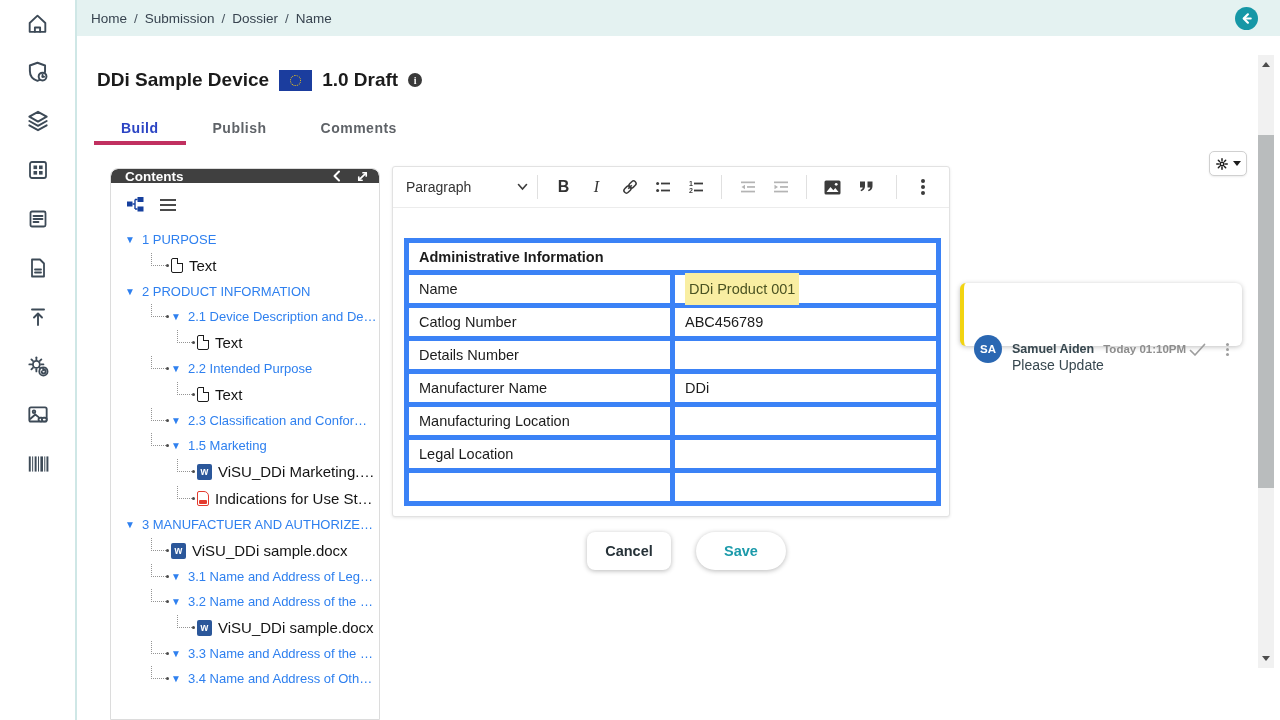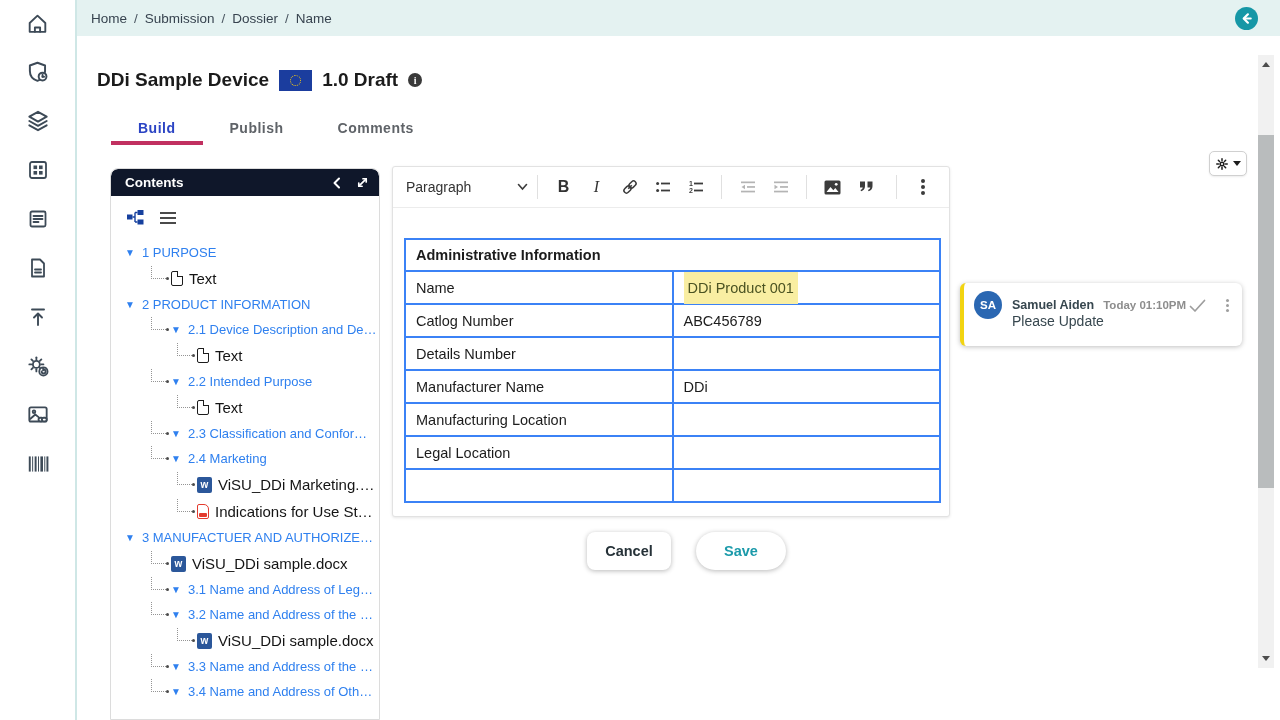--- a/index.html
+++ b/index.html
@@ -37,35 +37,35 @@
   .doc-title, .doc-version { font-size:19px; font-weight:bold; color:#1b1b1b; }
   .eu-flag { width:33px; height:21px; background:#1b3d9e; display:flex; align-items:center; justify-content:center; }
   .eu-flag .stars { width:11px; height:11px; border:1.5px dotted #f8c911; border-radius:50%; }
   .info-ic {
     width:14px; height:14px; border-radius:50%; background:#3a3a3a; color:#fff;
     font-size:10px; font-weight:bold; font-family:"Liberation Serif", serif;
     display:flex; align-items:center; justify-content:center; cursor:pointer;
   }
 
   
-  .tabs { position:absolute; left:111px; top:112px; display:flex; height:32px; }
+  .tabs { position:absolute; left:94px; top:112px; display:flex; height:32px; }
   .tab {
     position:relative; padding:0 27px; display:flex; align-items:center;
     font-size:14px; font-weight:bold; letter-spacing:0.5px; color:#5f6368; cursor:pointer;
   }
   .tab.active { color:#2b44c4; }
   .tab.active::after { content:""; position:absolute; left:0; right:0; bottom:-1px; height:4px; background:#c13060; }
 
   
   .contents-panel {
     position:absolute; left:110px; top:168px; width:270px; height:552px;
     background:#fff; border:1px solid #dcdcdc; border-radius:8px 8px 0 0; overflow:hidden;
   }
   .panel-header {
-    height:27px; background:#0f172a; color:#fff; display:flex; align-items:center;
+    height:14px; background:#404040; color:#fff; display:flex; align-items:center;
     padding:0 10px 0 14px; border-radius:7px 7px 0 0;
   }
   .panel-title { font-size:13.5px; font-weight:bold; flex:1; }
   .ph-ic { margin-left:12px; cursor:pointer; display:flex; }
   .tree-toolbar { display:flex; align-items:center; gap:15px; padding:13px 0 6px 15px; }
   .hamburger { width:16px; height:12px; border-top:2px solid #4a4a4a; border-bottom:2px solid #4a4a4a; position:relative; cursor:pointer; }
   .hamburger::after { content:""; position:absolute; left:0; right:0; top:3px; height:2px; background:#4a4a4a; }
   .tree { padding:8px 2px 8px 0; white-space:nowrap; overflow:hidden; }
   .trow { display:flex; align-items:center; height:25px; cursor:pointer; }
   .trow.doc { height:27px; }
@@ -93,38 +93,38 @@
   .para-select { width:122px; display:flex; align-items:center; justify-content:space-between; font-size:14px; color:#333; cursor:pointer; }
   .tb-sep { width:1px; height:24px; background:#e0e0e0; margin:0 9px; flex:none; }
   .tb-btn { width:33px; height:32px; display:flex; align-items:center; justify-content:center; cursor:pointer; border-radius:3px; }
   .tb-bold { font-size:16px; font-weight:bold; color:#333; }
   .tb-italic { font-size:16px; font-style:italic; font-family:"Liberation Serif", serif; color:#333; }
   .kebab { width:4px; height:4px; border-radius:50%; background:#3c3c3c; box-shadow:0 -6px 0 #3c3c3c, 0 6px 0 #3c3c3c; }
   .editor-body { padding:30px 10px 0 11px; }
 
   
   .admin-table { border-collapse:collapse; width:537px; table-layout:fixed; }
-  .admin-table td { border:2px solid #3b82f6; height:33px; padding:4px 10px; font-size:14.5px; color:#1c1c1c; vertical-align:middle; }
+  .admin-table td { border:5px solid #3b82f6; height:33px; padding:4px 10px; font-size:14.5px; color:#1c1c1c; vertical-align:middle; }
   .admin-table .hdr td { font-weight:bold; height:32px; }
   .admin-table td.val { width:222px; }
   .hl { background:#f9eea2; color:#4b5322; padding:8px 4px; }
 
   
   .actions { position:absolute; left:587px; top:532px; display:flex; gap:25px; }
   .btn { height:38px; background:#fff; border:none; font-family:inherit; font-size:14.5px; font-weight:bold; cursor:pointer; box-shadow:0 1px 5px rgba(0,0,0,0.28); }
   .btn-cancel { width:84px; border-radius:8px; color:#263238; }
   .btn-save { width:90px; border-radius:19px; color:#1b9aaa; }
 
   
   .comment-card {
     position:absolute; left:960px; top:283px; width:282px; height:63px;
     background:#fff; border-radius:6px; border-left:4px solid #f2d411;
     box-shadow:0 1px 5px rgba(0,0,0,0.25); padding:8px 10px 6px 10px;
   }
-  .cmt-head { display:flex; align-items:center; }
+  .cmt-head { display:flex; align-items:center;margin-top:44px; }
   .avatar { width:28px; height:28px; border-radius:50%; background:#2a67b2; color:#fff; font-size:11.5px; font-weight:bold; display:flex; align-items:center; justify-content:center; flex:none; }
   .cmt-author { font-size:12.5px; font-weight:bold; color:#37474f; margin-left:10px; }
   .cmt-time { font-size:11.5px; font-weight:bold; color:#8d8d8d; margin-left:9px; }
   .cmt-icons { margin-left:auto; display:flex; align-items:center; gap:15px; }
   .cmt-body { font-size:14px; color:#37474f; margin:-6px 0 12px 38px; }
 
   
   .gear-btn {
     position:absolute; left:1209px; top:151px; width:38px; height:25px;
     background:#fff; border:1px solid #d0d0d0; border-radius:5px; box-shadow:0 1px 2px rgba(0,0,0,0.08);
@@ -326,21 +326,21 @@
         <span class="tlabel">Text</span>
       </div>
       <div class="trow sec" style="padding-left: 40px;">
         <span class="elbow"></span>
         <span class="tri">▼</span>
         <span class="tlabel">2.3 Classification and Conformity A...</span>
       </div>
       <div class="trow sec" style="padding-left: 40px;">
         <span class="elbow"></span>
         <span class="tri">▼</span>
-        <span class="tlabel">2.4 Marketing</span>
+        <span class="tlabel">1.5 Marketing</span>
       </div>
       <div class="trow doc" style="padding-left: 66px;">
         <span class="elbow"></span>
         <span class="wic">w</span>
         <span class="tlabel">ViSU_DDi Marketing.docx</span>
       </div>
       <div class="trow doc" style="padding-left: 66px;">
         <span class="elbow"></span>
         <span class="pic"></span>
         <span class="tlabel">Indications for Use State...</span>

